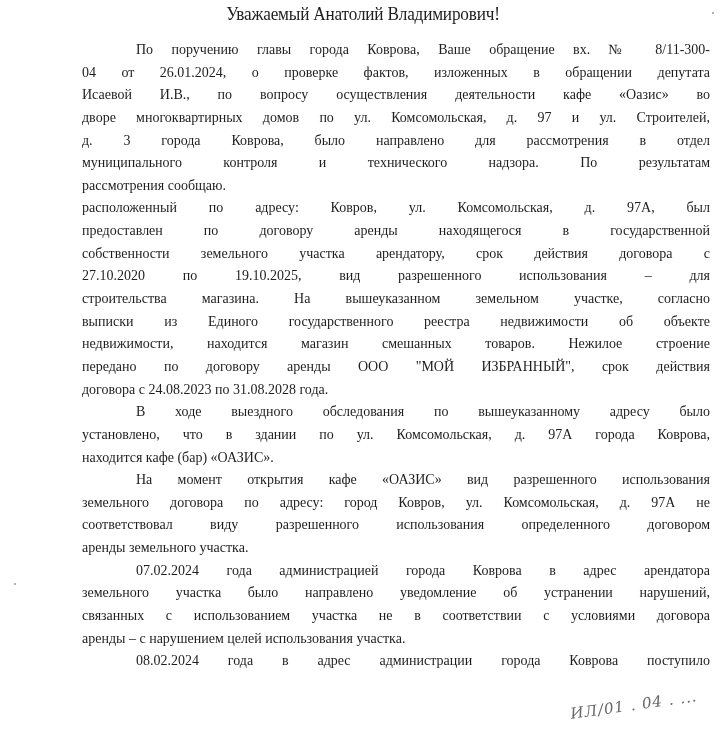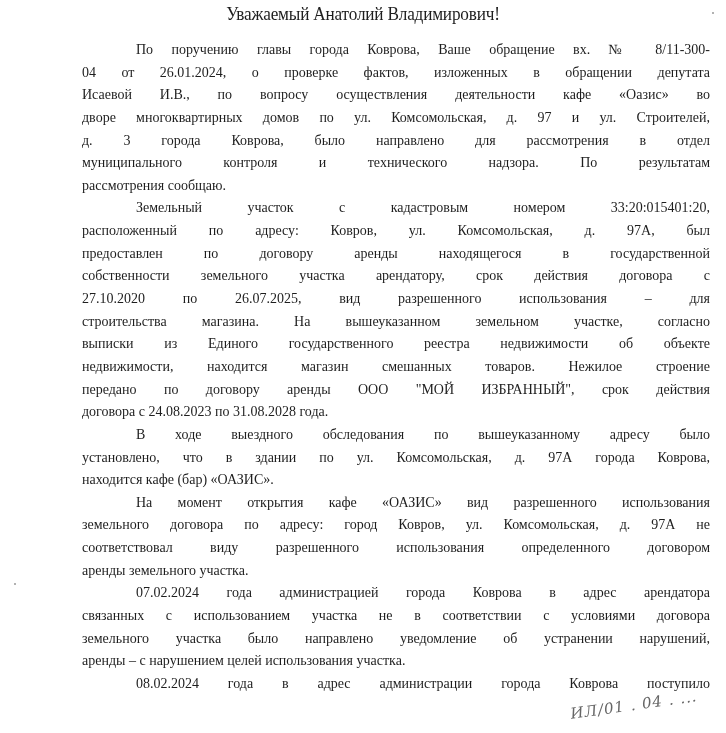--- a/index.html
+++ b/index.html
@@ -40,46 +40,45 @@
       <div>
         <div class="line indent">По поручению главы города Коврова, Ваше обращение вх. № 8/11-300-</div>
         <div class="line">04 от 26.01.2024, о проверке фактов, изложенных в обращении депутата</div>
         <div class="line">Исаевой И.В., по вопросу осуществления деятельности кафе «Оазис» во</div>
         <div class="line">дворе многоквартирных домов по ул. Комсомольская, д. 97 и ул. Строителей,</div>
         <div class="line">д. 3 города Коврова, было направлено для рассмотрения в отдел</div>
         <div class="line">муниципального контроля и технического надзора. По результатам</div>
         <div class="line last">рассмотрения сообщаю.</div>
       </div>
       <div>
-        <div class="line indent">Земельный участок с кадастровым номером 33:20:015401:20,</div>
         <div class="line">расположенный по адресу: Ковров, ул. Комсомольская, д. 97А, был</div>
         <div class="line">предоставлен по договору аренды находящегося в государственной</div>
         <div class="line">собственности земельного участка арендатору, срок действия договора с</div>
-        <div class="line">27.10.2020 по 26.07.2025, вид разрешенного использования – для</div>
+        <div class="line">27.10.2020 по 19.10.2025, вид разрешенного использования – для</div>
         <div class="line">строительства магазина. На вышеуказанном земельном участке, согласно</div>
         <div class="line">выписки из Единого государственного реестра недвижимости об объекте</div>
         <div class="line">недвижимости, находится магазин смешанных товаров. Нежилое строение</div>
         <div class="line">передано по договору аренды ООО "МОЙ ИЗБРАННЫЙ", срок действия</div>
         <div class="line last">договора  с 24.08.2023 по 31.08.2028 года.</div>
       </div>
       <div>
         <div class="line indent">В ходе выездного обследования по вышеуказанному адресу было</div>
         <div class="line">установлено, что в здании по ул. Комсомольская, д. 97А города Коврова,</div>
         <div class="line last">находится кафе (бар) «ОАЗИС».</div>
       </div>
       <div>
         <div class="line indent">На момент открытия кафе «ОАЗИС» вид разрешенного использования</div>
         <div class="line">земельного договора по адресу: город Ковров, ул. Комсомольская, д. 97А не</div>
         <div class="line">соответствовал виду разрешенного использования определенного договором</div>
         <div class="line last">аренды земельного участка.</div>
       </div>
       <div>
         <div class="line indent">07.02.2024 года администрацией города Коврова в адрес арендатора</div>
+        <div class="line">земельного участка было направлено уведомление об устранении нарушений,</div>
         <div class="line">связанных с использованием участка не в соответствии с условиями договора</div>
-        <div class="line">земельного участка было направлено уведомление об устранении нарушений,</div>
         <div class="line last">аренды – с нарушением целей использования участка.</div>
       </div>
       <div>
         <div class="line indent">08.02.2024 года в адрес администрации города Коврова поступило</div>
       </div>
     </div>
 
   <div class="signature">ИЛ/01 . 04 . ...</div>
   <div class="speck" style="left:712px;top:12px;"></div>
   <div class="speck" style="left:14px;top:583px;"></div>

